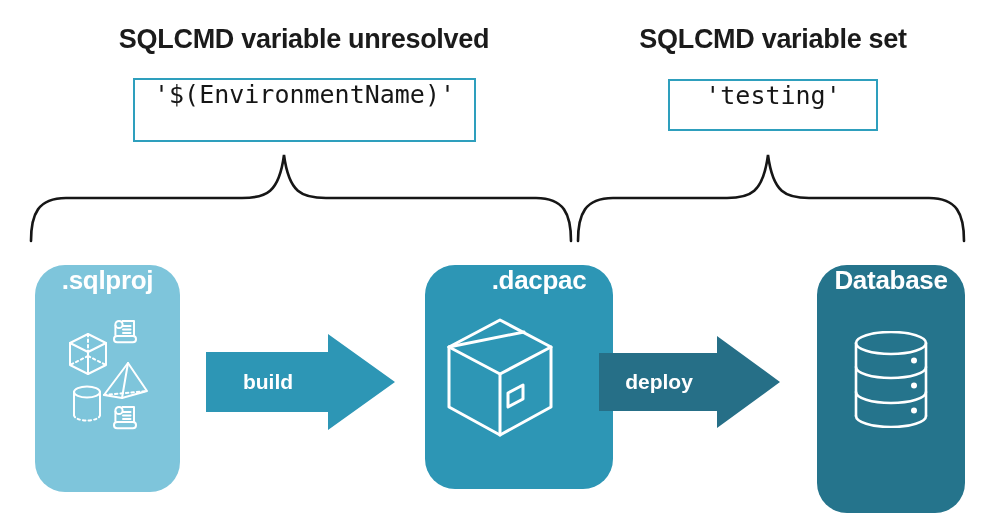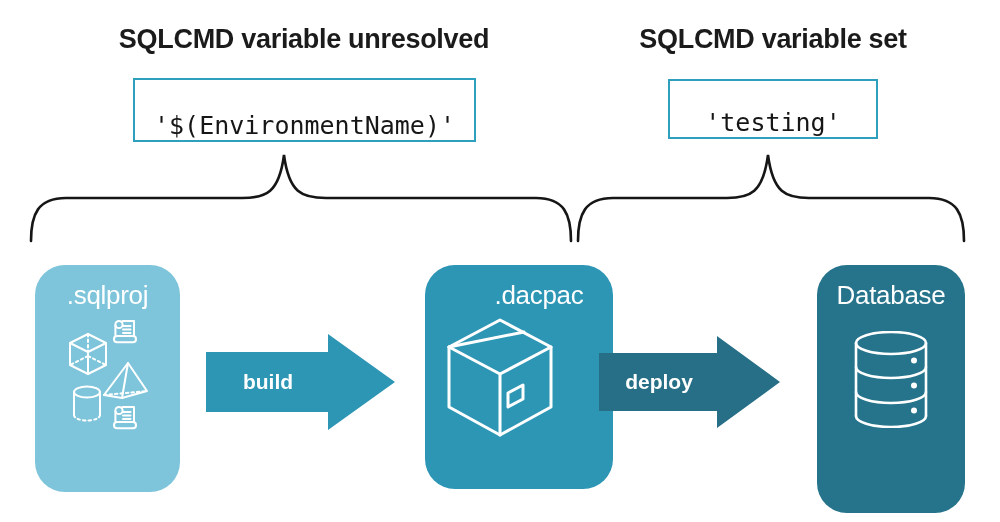--- a/index.html
+++ b/index.html
@@ -3,31 +3,31 @@
 <meta charset="utf-8">
 <style>
   html,body{margin:0;padding:0;background:#fff;}
   .canvas{position:relative;width:1000px;height:522px;background:#fff;overflow:hidden;
           font-family:"Liberation Sans",sans-serif;color:var(--ink);}
   .heading{position:absolute;width:400px;text-align:center;font-size:27px;font-weight:700;
            letter-spacing:-0.3px;color:var(--ink);}
   #heading-unresolved{left:104px;top:24px;}
   #heading-set{left:573px;top:24px;}
   .code-box{position:absolute;box-sizing:border-box;border:2.5px solid var(--border-teal);
-            background:#fff;display:flex;align-items:flex-end;justify-content:center;}
+            background:#fff;display:flex;align-items:flex-start;justify-content:center;}
   #code-box-unresolved{left:133px;top:78px;width:343px;height:64px;}
-  #code-box-set{left:668px;top:79px;width:210px;height:60px;}
+  #code-box-set{left:668px;top:79px;width:210px;height:52px;}
   .code-text{font-family:"DejaVu Sans Mono",monospace;font-size:25px;color:#161616;white-space:pre;}
   .braces{position:absolute;left:0;top:0;pointer-events:none;}
   .brace{fill:none;stroke:#161616;stroke-width:2.6;stroke-linecap:round;}
   .node{position:absolute;border-radius:30px;}
   #node-sqlproj{left:35px;top:265px;width:145px;height:227px;background:var(--light-blue);}
   #node-dacpac{left:425px;top:265px;width:148px;height:224px;background:var(--teal);padding-left:40px;}
   #node-database{left:817px;top:265px;width:148px;height:248px;background:var(--dark-teal);}
-  .node-label{margin-top:15px;text-align:center;font-size:26px;font-weight:400;color:#fff;
+  .node-label{text-align:center;font-size:26px;font-weight:700;color:#fff;
               letter-spacing:-0.3px;}
   .node-icon{position:absolute;}
   .icon-stroke{fill:none;stroke:#fff;stroke-width:2;stroke-linecap:round;stroke-linejoin:round;}
   .icon-dash{stroke-dasharray:2.5 3;}
   .arrow{position:absolute;}
   .arrow svg{position:absolute;left:0;top:0;}
   .arrow-body-build{fill:var(--teal);}
   .arrow-body-deploy{fill:var(--deploy-teal);}
   .arrow-label{position:absolute;top:0;height:100%;display:flex;align-items:center;
                justify-content:center;font-size:21px;font-weight:700;color:#fff;}

